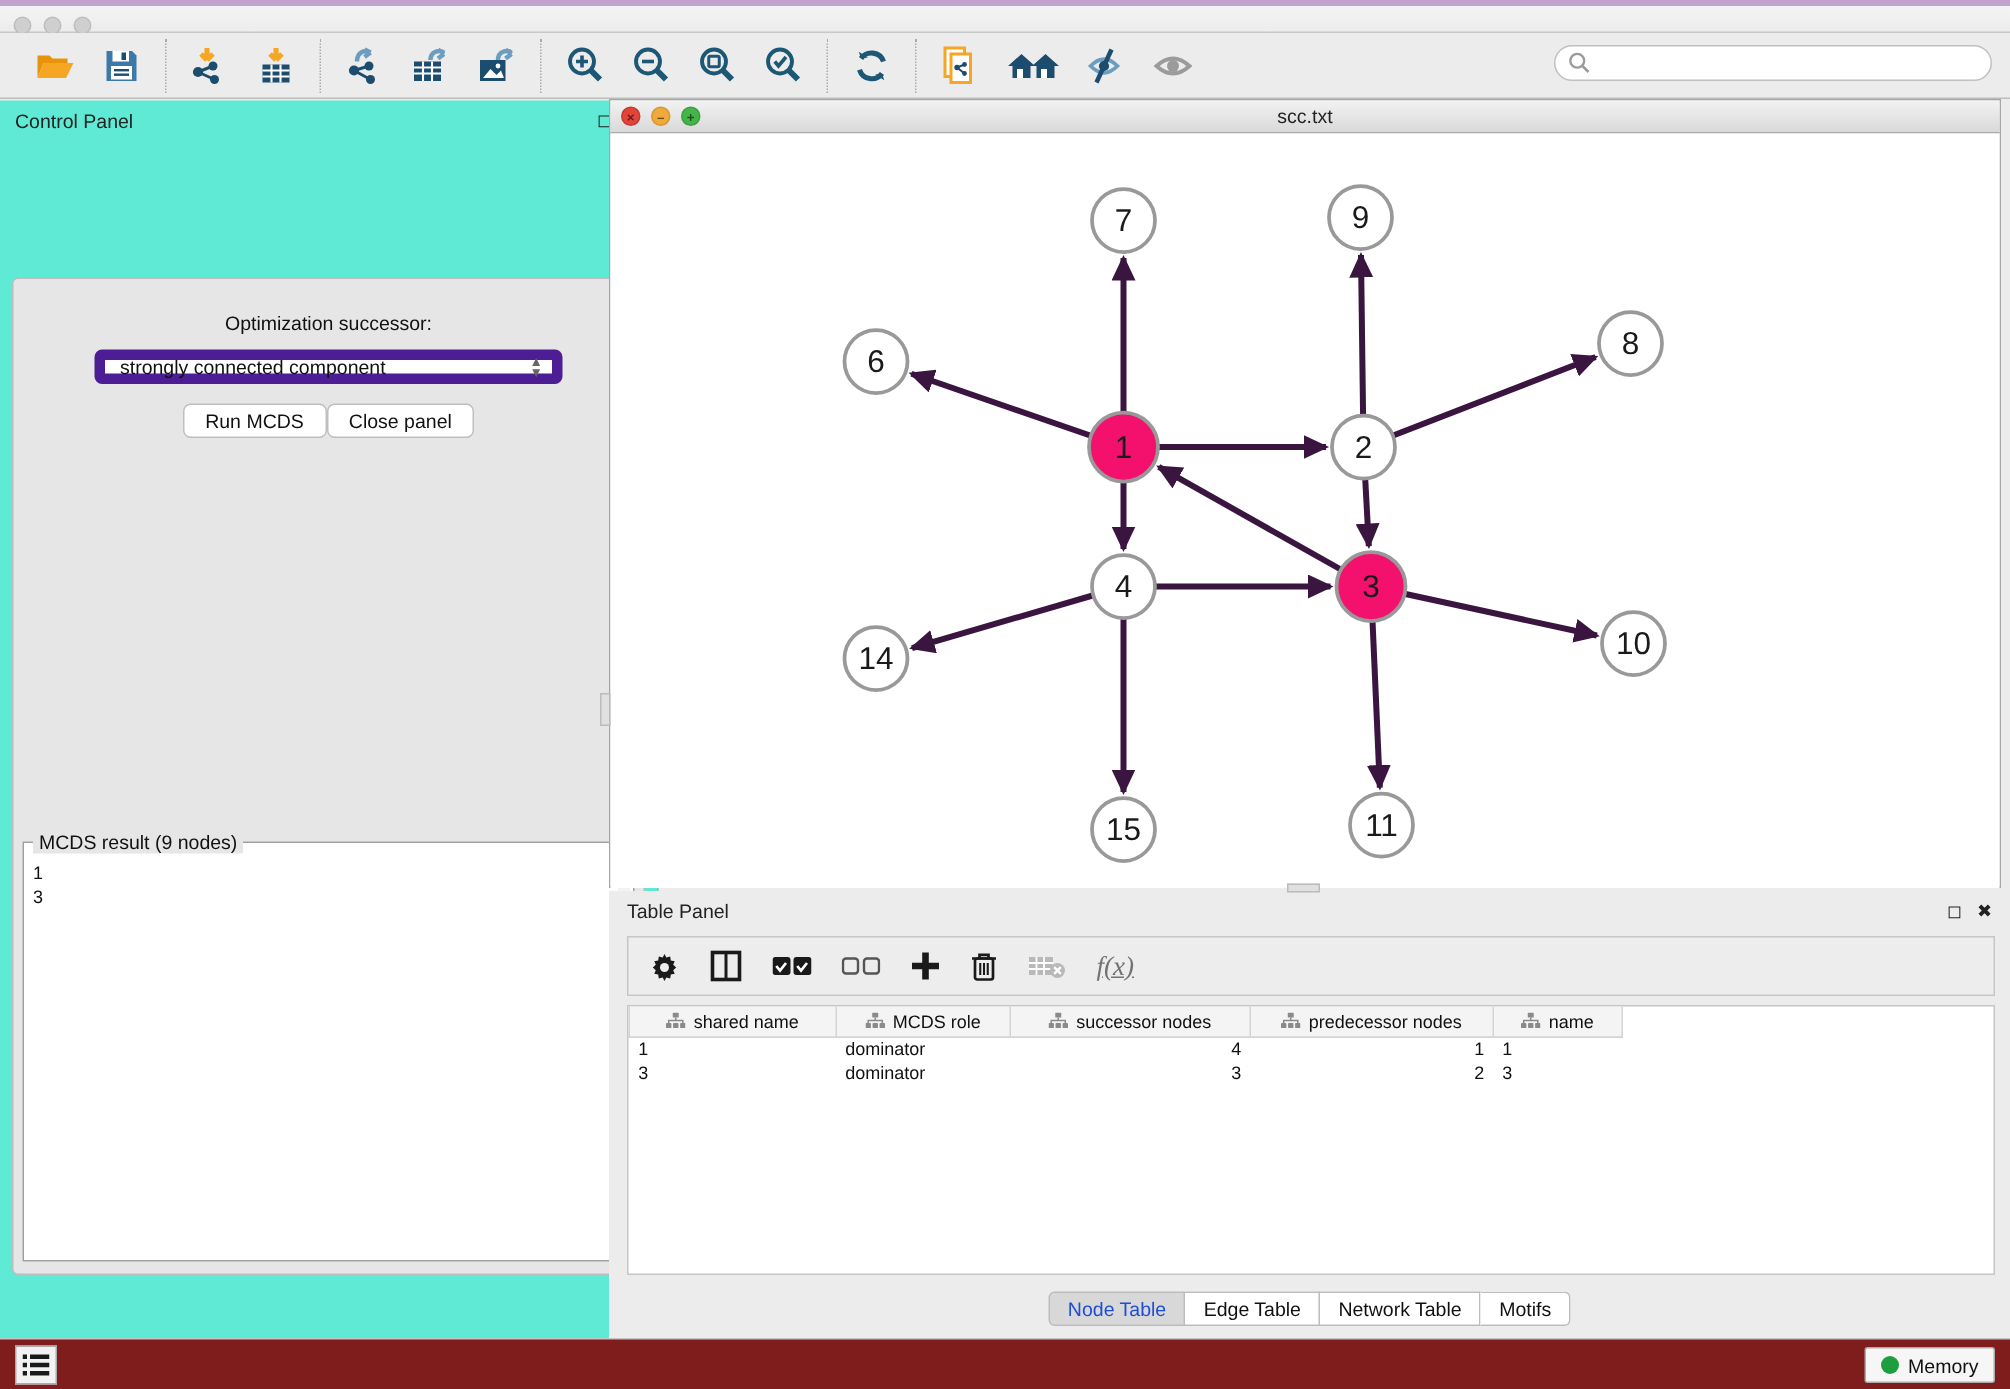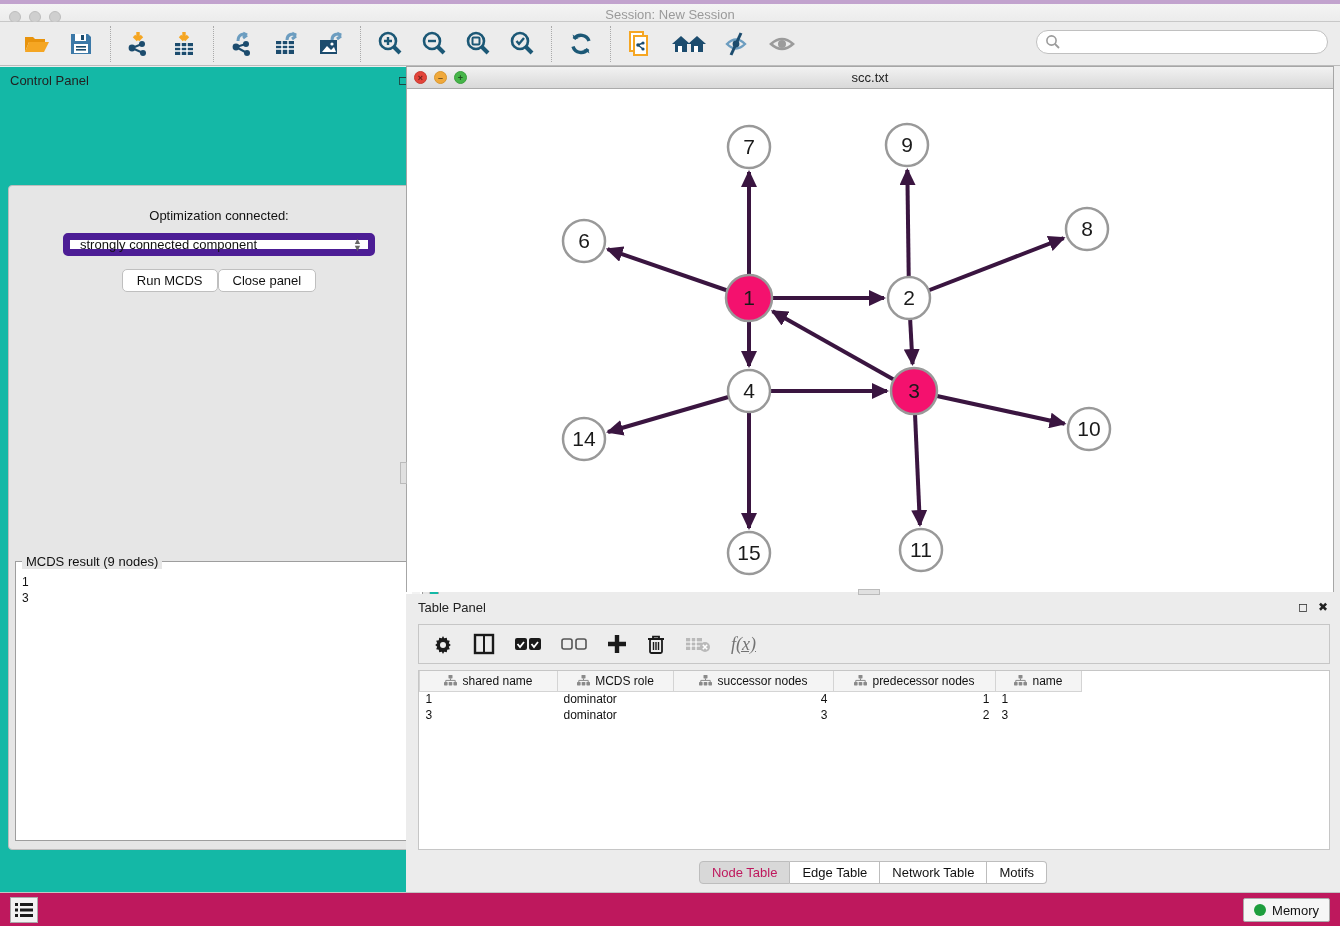--- a/index.html
+++ b/index.html
@@ -19,21 +19,21 @@
     border-bottom:1px solid #BCBCBC; display:flex; align-items:center; padding-left:8px; }
   .tb-group { display:flex; align-items:center; gap:14px; padding:0 14px; }
   .tb-sep { width:1px; height:36px; border-left:1px dotted #AAAAAA; }
   .tb-btn { width:30px; height:30px; display:flex; align-items:center; justify-content:center; cursor:pointer; }
   .search-wrap { position:absolute; right:12px; top:8px; }
   .search-field { width:292px; height:24px; border:1px solid #C0C0C0; border-radius:12px; background:#FFFFFF;
     padding:0 10px 0 28px; font-size:12px; outline:none; color:#333; }
   .search-glyph { position:absolute; left:9px; top:4px; width:16px; height:16px; color:#9B9B9B; }
 
   
-  .control-panel { position:absolute; top:67px; left:0; width:439px; height:825px; background:#14b8a6;
+  .control-panel { position:absolute; top:67px; left:0; width:439px; height:825px; background:#5eead4;
     border-right:1px solid #ADADAD; }
   .panel-header { height:26px; display:flex; align-items:center; padding:0 10px; font-size:13px; color:#222; }
   .panel-header .spacer { flex:1; }
   .win-mini { font-size:12px; color:#222; margin-left:10px; cursor:pointer; }
   .cp-tabs { display:flex; justify-content:center; margin-top:3px; }
   .seg { border:1px solid #B9B9B9; background:#FFFFFF; font-size:13px; padding:3px 12px; cursor:pointer; }
   .seg:first-child { border-radius:4px 0 0 0; }
   .seg + .seg { border-left:none; }
   .seg.sel { background:#D8D8D8; color:#B0B0B0; border-radius:0 4px 0 0; }
   .cp-body { position:absolute; top:118px; left:8px; right:8px; bottom:42px;
@@ -78,24 +78,24 @@
   table.node-table { border-collapse:collapse; font-size:12px; }
   table.node-table th { background:#F4F4F4; border:1px solid #D4D4D4; border-top:none; font-weight:normal;
     height:20px; padding:0 4px; white-space:nowrap; }
   table.node-table th .th-inner { display:flex; align-items:center; justify-content:center; gap:5px; }
   table.node-table td { height:16px; padding:0 6px; white-space:nowrap; }
   .bottom-tabs { position:absolute; bottom:8px; left:0; width:100%; display:flex; justify-content:center; }
   .bt-seg { border:1px solid #BDBDBD; background:#FFFFFF; font-size:13px; padding:3px 12px; cursor:pointer; }
   .bt-seg:first-child { border-radius:4px 0 0 4px; }
   .bt-seg:last-child { border-radius:0 4px 4px 0; }
   .bt-seg + .bt-seg { border-left:none; }
-  .bt-seg.sel { background:#D8D8D8; color:#be185d; }
+  .bt-seg.sel { background:#D8D8D8; color:#1d4ed8; }
 
   
-  .status-bar { position:absolute; bottom:0; left:0; width:1340px; height:34px; background:#be185d;
+  .status-bar { position:absolute; bottom:0; left:0; width:1340px; height:34px; background:#7f1d1d;
     border-top:1px solid #C4C4C4; }
   .list-btn { position:absolute; left:10px; top:4px; width:28px; height:26px; background:#F2F2F2;
     border:1px solid #ABABAB; display:flex; align-items:center; justify-content:center; cursor:pointer; }
   .memory-btn { position:absolute; right:10px; top:5px; height:24px; background:#F6F6F6; border:1px solid #ABABAB;
     border-radius:2px; display:flex; align-items:center; gap:6px; padding:0 10px; font-size:13px; cursor:pointer; }
   .mem-dot { width:12px; height:12px; border-radius:50%; background:#1E9E3E; }
 
   
   .v-handle { position:absolute; top:462px; left:400px; width:7px; height:22px; background:#E0E0E0;
     border:1px solid #BBB; z-index:5; }
@@ -108,21 +108,20 @@
 <body>
 
 <div class="app">
 
   <div class="mac-titlebar">
     <div class="traffic">
       <div class="dot"></div>
       <div class="dot"></div>
       <div class="dot"></div>
     </div>
-    <div class="app-title">Session: New Session</div>
   </div>
 
   <div class="toolbar">
     <div class="tb-group">
       <div class="tb-btn">
         <span>
           <svg width="26" height="22" viewBox="0 0 26 22">
               <path d="M1 4 h8 l2 2 h10 v3 H5 L1 19 Z" fill="#E8930C"></path>
               <path d="M5 9 h20 l-5 10 H1 Z" fill="#F5A623"></path>
             </svg>
@@ -309,21 +308,21 @@
   </div>
 
   <div class="control-panel">
     <div class="panel-header">
       <span>Control Panel</span>
       <span class="spacer"></span>
       <span class="win-mini">◻</span>
       <span class="win-mini">✖</span>
     </div>
     <div class="cp-body">
-      <div class="opt-label">Optimization connected:</div>
+      <div class="opt-label">Optimization successor:</div>
       <div class="dropdown">
         <span class="dd-label">strongly connected component</span>
         <span class="dd-stepper">▲<br>▼</span>
       </div>
       <div class="cp-buttons">
         <button class="mac-btn">Run MCDS</button>
         <button class="mac-btn">Close panel</button>
       </div>
       <div class="result-box">
         <div class="result-legend">MCDS result (9 nodes)</div>

